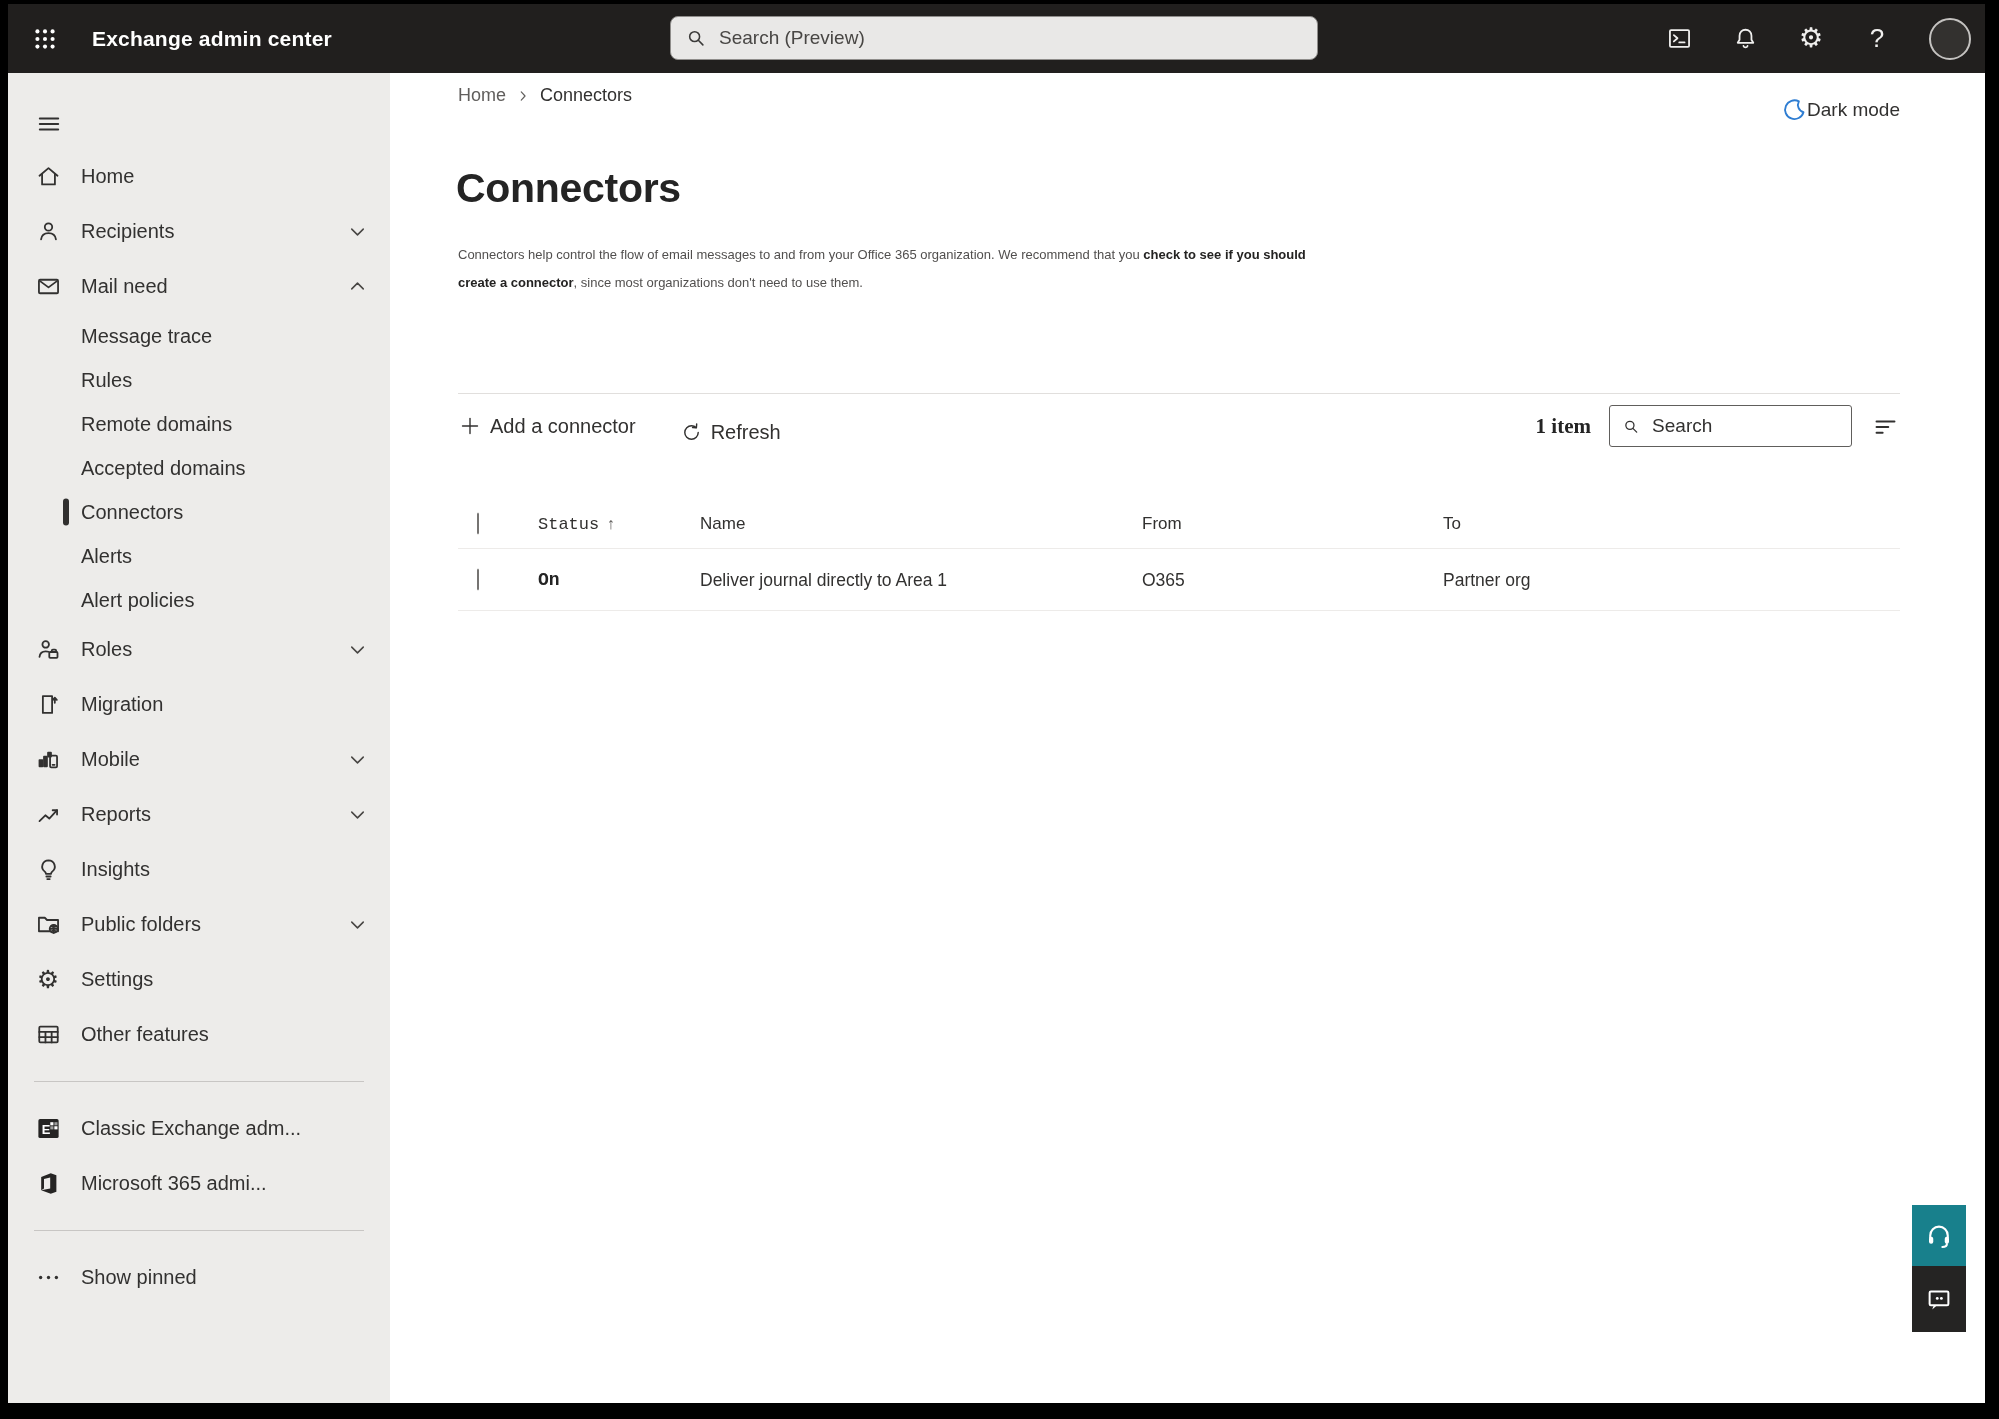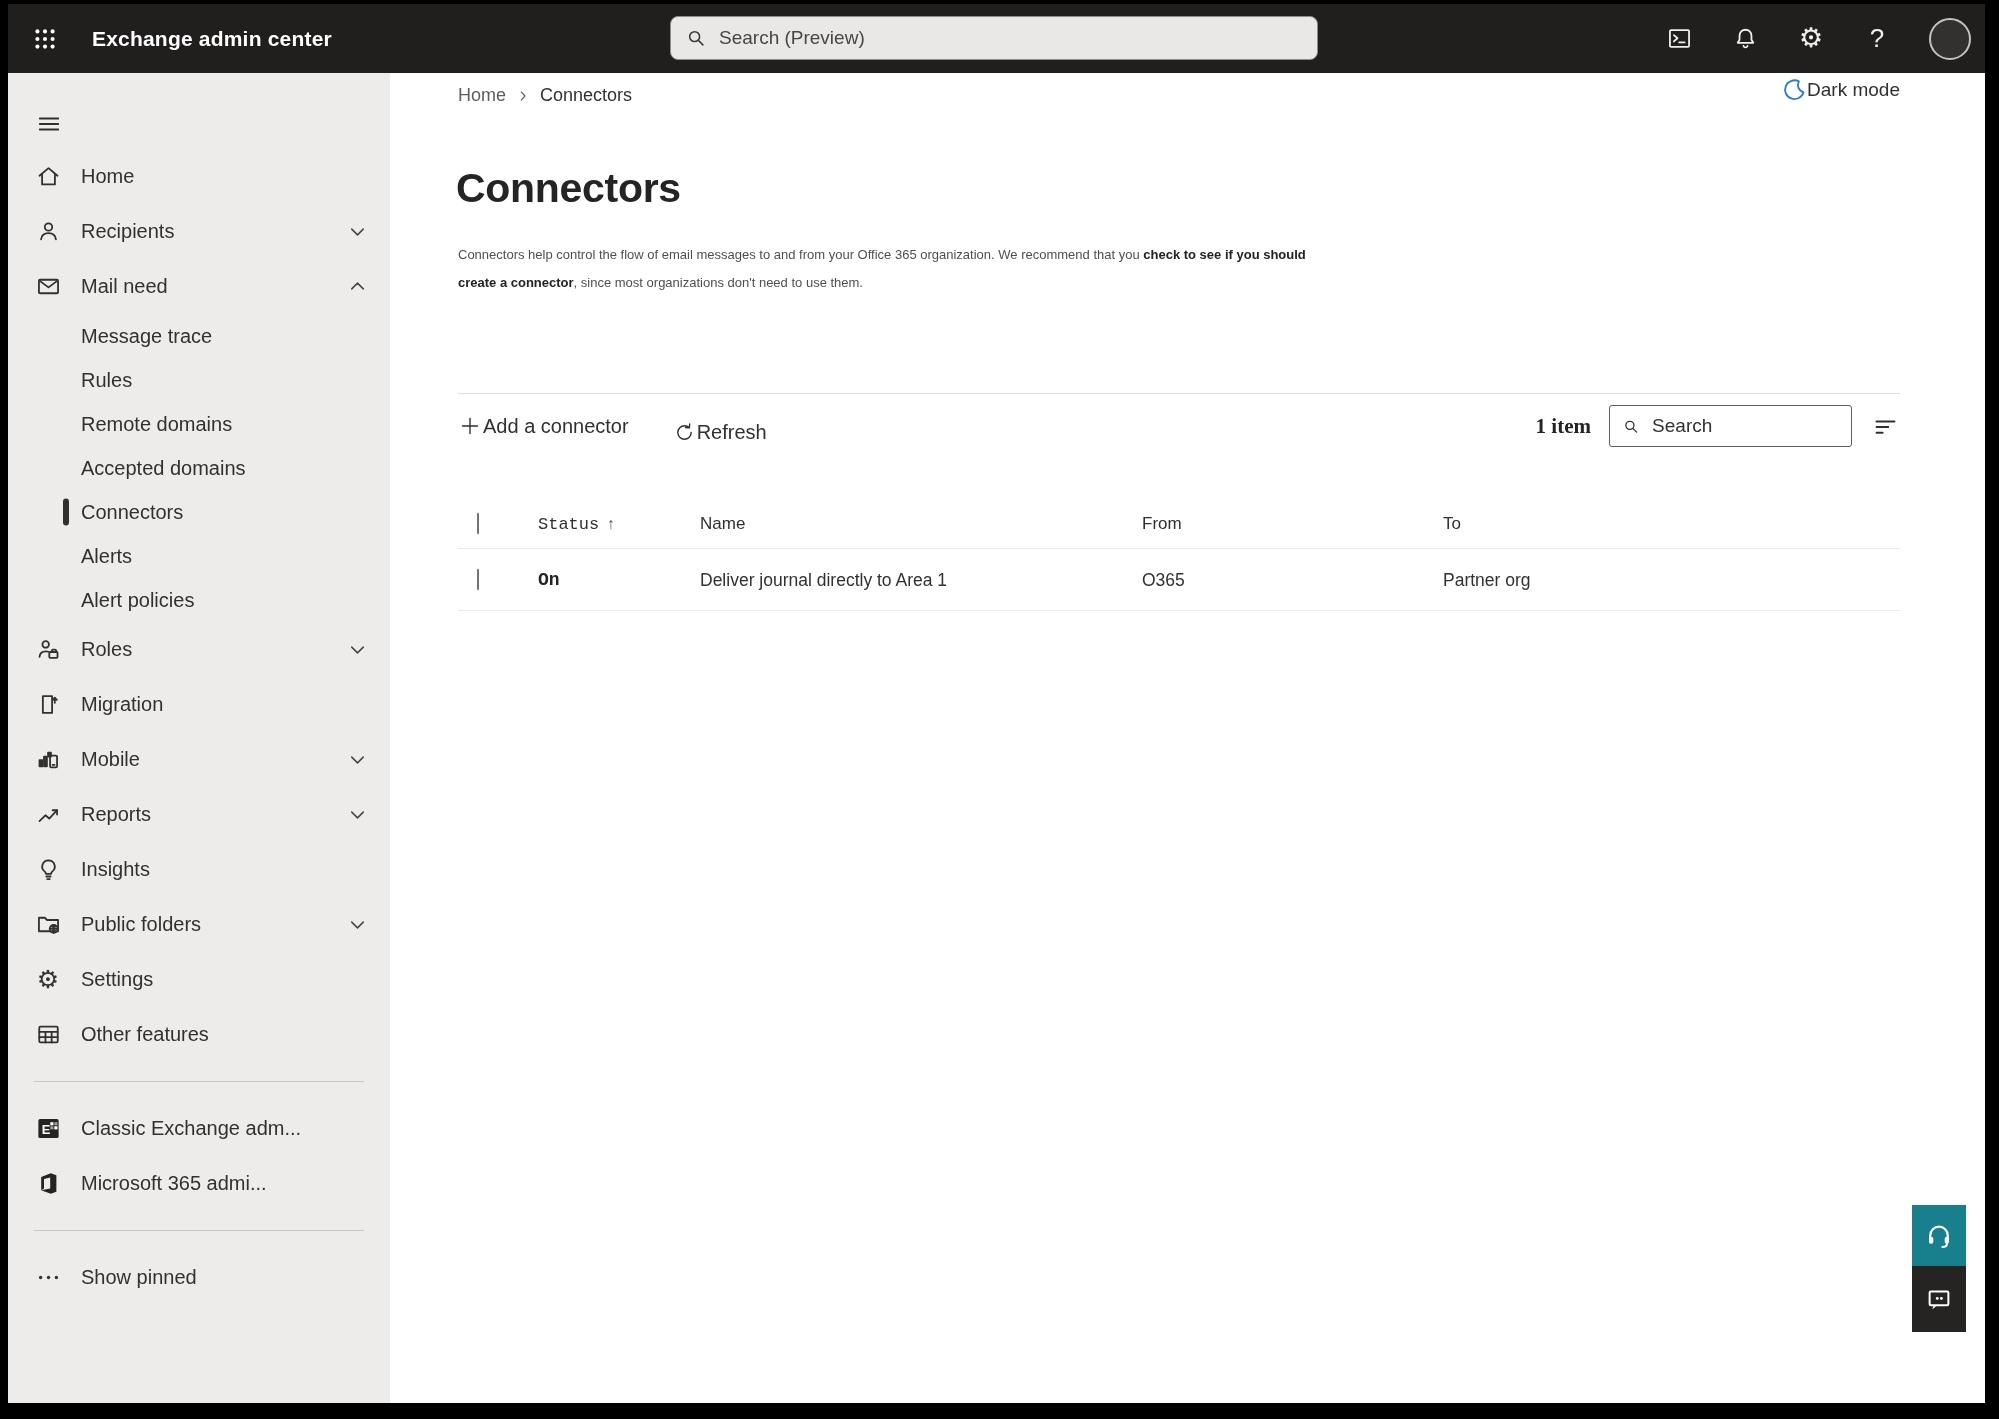--- a/index.html
+++ b/index.html
@@ -30,28 +30,28 @@
   .sel-bar { position:absolute; left:55px; top:50%; transform:translateY(-50%); width:6px; height:27px; background:#31302f; border-radius:3px; }
   .side-divider { height:1px; background:#c8c6c4; margin:19px 26px; }
   .gear-glyph { font-size:25px; line-height:1; }
 
   
   .main { position:absolute; left:382px; top:69px; right:0; bottom:0; background:#fff; }
   .breadcrumb { position:absolute; left:68px; top:12px; display:flex; align-items:center; font-size:18px; }
   .crumb-home { color:#605e5c; cursor:pointer; }
   .crumb-sep { margin:0 10px; color:#605e5c; display:flex; align-items:center; }
   .crumb-current { color:#323130; }
-  .darkmode { position:absolute; right:85px; top:4px; display:flex; align-items:center; cursor:pointer; }
+  .darkmode { position:absolute; right:85px; top:24px; display:flex; align-items:center; cursor:pointer; }
   .darkmode-label { font-size:19px; color:#323130; }
   .page-title { position:absolute; left:66px; top:92px; font-size:41px; font-weight:700; color:#242424; letter-spacing:-.3px; }
   .page-desc { position:absolute; left:68px; top:168px; width:880px; font-size:13px; line-height:28px; color:#514f4e; }
   .desc-link { color:#242322; font-weight:600; cursor:pointer; }
   .content-divider { position:absolute; left:68px; right:85px; top:320px; height:1px; background:#e1dfdd; }
   .toolbar { position:absolute; left:68px; right:85px; top:331px; height:44px; display:flex; align-items:center; }
-  .tool-btn { display:flex; align-items:center; gap:1px; font-size:20px; color:#323130; cursor:pointer; }
+  .tool-btn { display:flex; align-items:center; gap:8px; font-size:20px; color:#323130; cursor:pointer; }
   .tool-btn + .tool-btn { margin-left:44px;margin-top:12px; }
   .tool-right { margin-left:auto; display:flex; align-items:center; gap:18px; }
   .item-count { font-family:"Liberation Serif","DejaVu Serif",serif; font-weight:700; font-size:21px; color:#242424; }
   .list-search { width:243px; height:42px; border:1.6px solid #605e5c; border-radius:3px; display:flex; align-items:center; padding:0 12px; background:#fff; }
   .list-search input { border:none; outline:none; font-size:19px; color:#3b3a39; margin-left:12px; width:100%; font-family:inherit; background:transparent; }
   .list-search input::placeholder { color:#323130; opacity:1; }
   .filter-btn { width:30px; height:30px; display:flex; align-items:center; justify-content:center; color:#323130; cursor:pointer; }
 
   
   .table { position:absolute; left:68px; right:85px; top:426px; }

